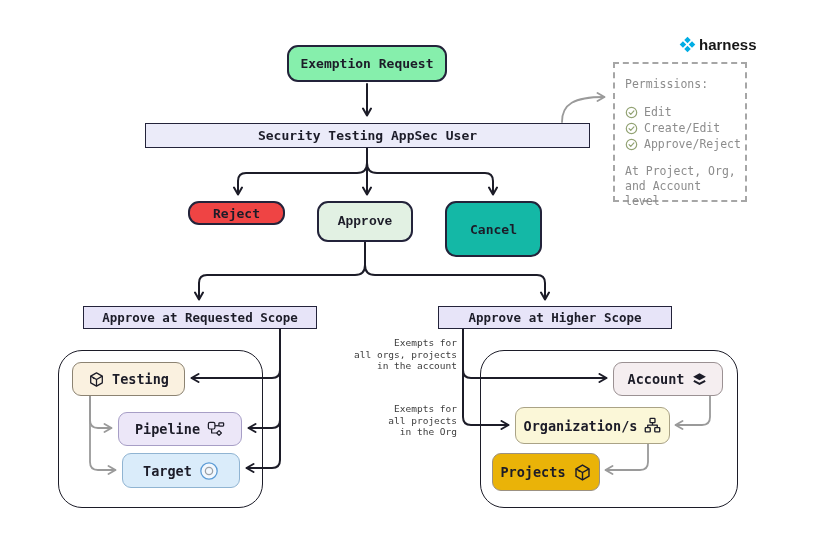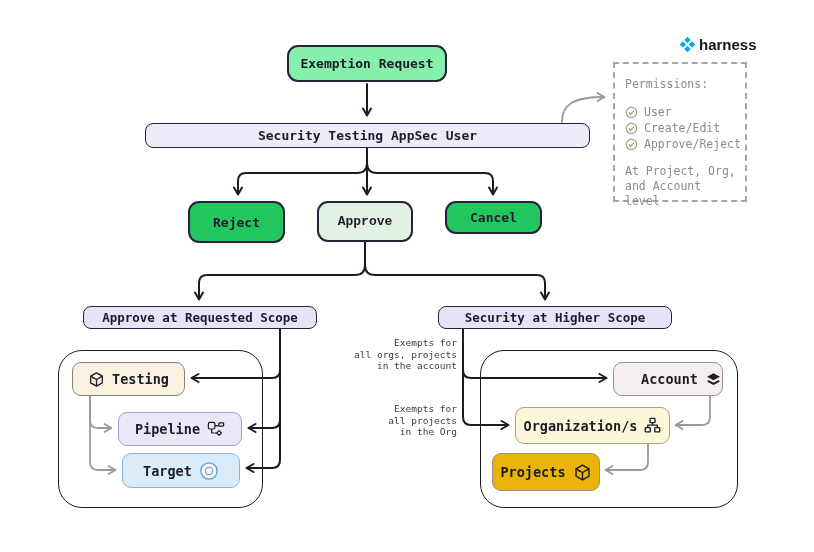--- a/index.html
+++ b/index.html
@@ -2,27 +2,27 @@
 <html><head>
 <meta charset="utf-8">
 <style>
   html,body{margin:0;padding:0;background:#fff;}
   .canvas{position:relative;width:814px;height:552px;background:#ffffff;
     font-family:"DejaVu Sans Mono",monospace;color:#1c1c28;overflow:hidden;}
   .wires{position:absolute;left:0;top:0;z-index:2;pointer-events:none;}
   .node{position:absolute;display:flex;align-items:center;justify-content:center;gap:7px;
     border:2px solid #23233a;z-index:3;font-weight:bold;box-sizing:border-box;background:#fff;}
   .pill{border-radius:11px;font-size:13px;}
-  .bar{border-radius:8px;font-size:13px;border-width:1.8px;}
+  .bar{border-radius:0;font-size:13px;border-width:1.8px;}
   .scopebar{font-size:12.5px;}
   .chip{border-radius:9px;font-size:13.5px;border-width:1.4px;}
   .chip-project{border-color:#8c8372;}
   .chip-pipeline{border-color:#a79ec6;}
   .chip-target{border-color:#90b4d2;}
-  .chip-account{border-color:#9b9193;justify-content:flex-end;}
+  .chip-account{border-color:#9b9193;}
   .chip-orgs{border-color:#aaa386;}
   .chip-projects{border-color:#9c9181;}
   .container{position:absolute;border:1.8px solid #1c1c28;border-radius:24px;z-index:1;background:transparent;box-sizing:border-box;}
   .perm{position:absolute;left:613px;top:62px;width:134px;height:140px;border:2px dashed #a6a6a6;
     color:#8c8c8c;font-size:11.5px;box-sizing:border-box;padding:13px 6px 0 10px;z-index:3;line-height:15px;}
   .perm-items{margin-top:12px;}
   .perm-item{display:flex;gap:6px;align-items:center;line-height:16px;}
   .perm-footer{margin-top:12px;white-space:pre-line;line-height:15px;}
   .note{position:absolute;right:357px;text-align:right;font-size:9.5px;line-height:11.5px;
     white-space:pre-line;color:#3d3d3d;z-index:3;}
@@ -81,21 +81,21 @@
   <div class="perm">
     <div>Permissions:</div>
     <div class="perm-items">
       <div class="perm-item">
         <span class="ic">
           <svg width="13" height="13" viewBox="0 0 14 14" fill="none" stroke="#93a374" stroke-width="1.3">
             <circle cx="7" cy="7" r="5.6"></circle>
               <path d="M4.4 7.2 L6.2 9 L9.6 5.3" stroke-linecap="round" stroke-linejoin="round"></path>
           </svg>
         </span>
-        <span>User</span>
+        <span>Edit</span>
       </div>
       <div class="perm-item">
         <span class="ic">
           <svg width="13" height="13" viewBox="0 0 14 14" fill="none" stroke="#93a374" stroke-width="1.3">
             <circle cx="7" cy="7" r="5.6"></circle>
               <path d="M4.4 7.2 L6.2 9 L9.6 5.3" stroke-linecap="round" stroke-linejoin="round"></path>
           </svg>
         </span>
         <span>Create/Edit</span>
       </div>
@@ -114,35 +114,35 @@
   </div>
 
   <div class="node pill" style="left: 287px; top: 45px; width: 160px; height: 37px; background-color: #86efac;">
     <span>Exemption Request</span>
   </div>
 
   <div class="node bar" style="left: 145px; top: 123px; width: 445px; height: 25px; background-color: rgb(235, 235, 249);">
     <span>Security Testing AppSec User</span>
   </div>
 
-  <div class="node pill" style="left: 188px; top: 201px; width: 97px; height: 42px; background-color: #22c55e;">
+  <div class="node pill" style="left: 188px; top: 201px; width: 97px; height: 24px; background-color: #ef4444;">
     <span>Reject</span>
   </div>
   <div class="node pill" style="left: 317px; top: 201px; width: 96px; height: 41px; background-color: rgb(226, 241, 227); font-family: Liberation Mono, monospace;">
     <span>Approve</span>
   </div>
-  <div class="node pill" style="left: 445px; top: 201px; width: 97px; height: 33px; background-color: #22c55e;">
+  <div class="node pill" style="left: 445px; top: 201px; width: 97px; height: 56px; background-color: #14b8a6;">
     <span>Cancel</span>
   </div>
 
   <div class="node bar scopebar" style="left: 83px; top: 306px; width: 234px; height: 23px; background-color: rgb(231, 228, 248);">
     <span>Approve at Requested Scope</span>
   </div>
   <div class="node bar scopebar" style="left: 438px; top: 306px; width: 234px; height: 23px; background-color: rgb(231, 228, 248);">
-    <span>Security at Higher Scope</span>
+    <span>Approve at Higher Scope</span>
   </div>
 
   <div class="note" style="top:337px;">Exempts for
 all orgs, projects
 in the account</div>
   <div class="note" style="top:403px;">Exempts for
 all projects
 in the Org</div>
 
   <div class="container" style="left:58px;top:350px;width:205px;height:158px;"></div>

